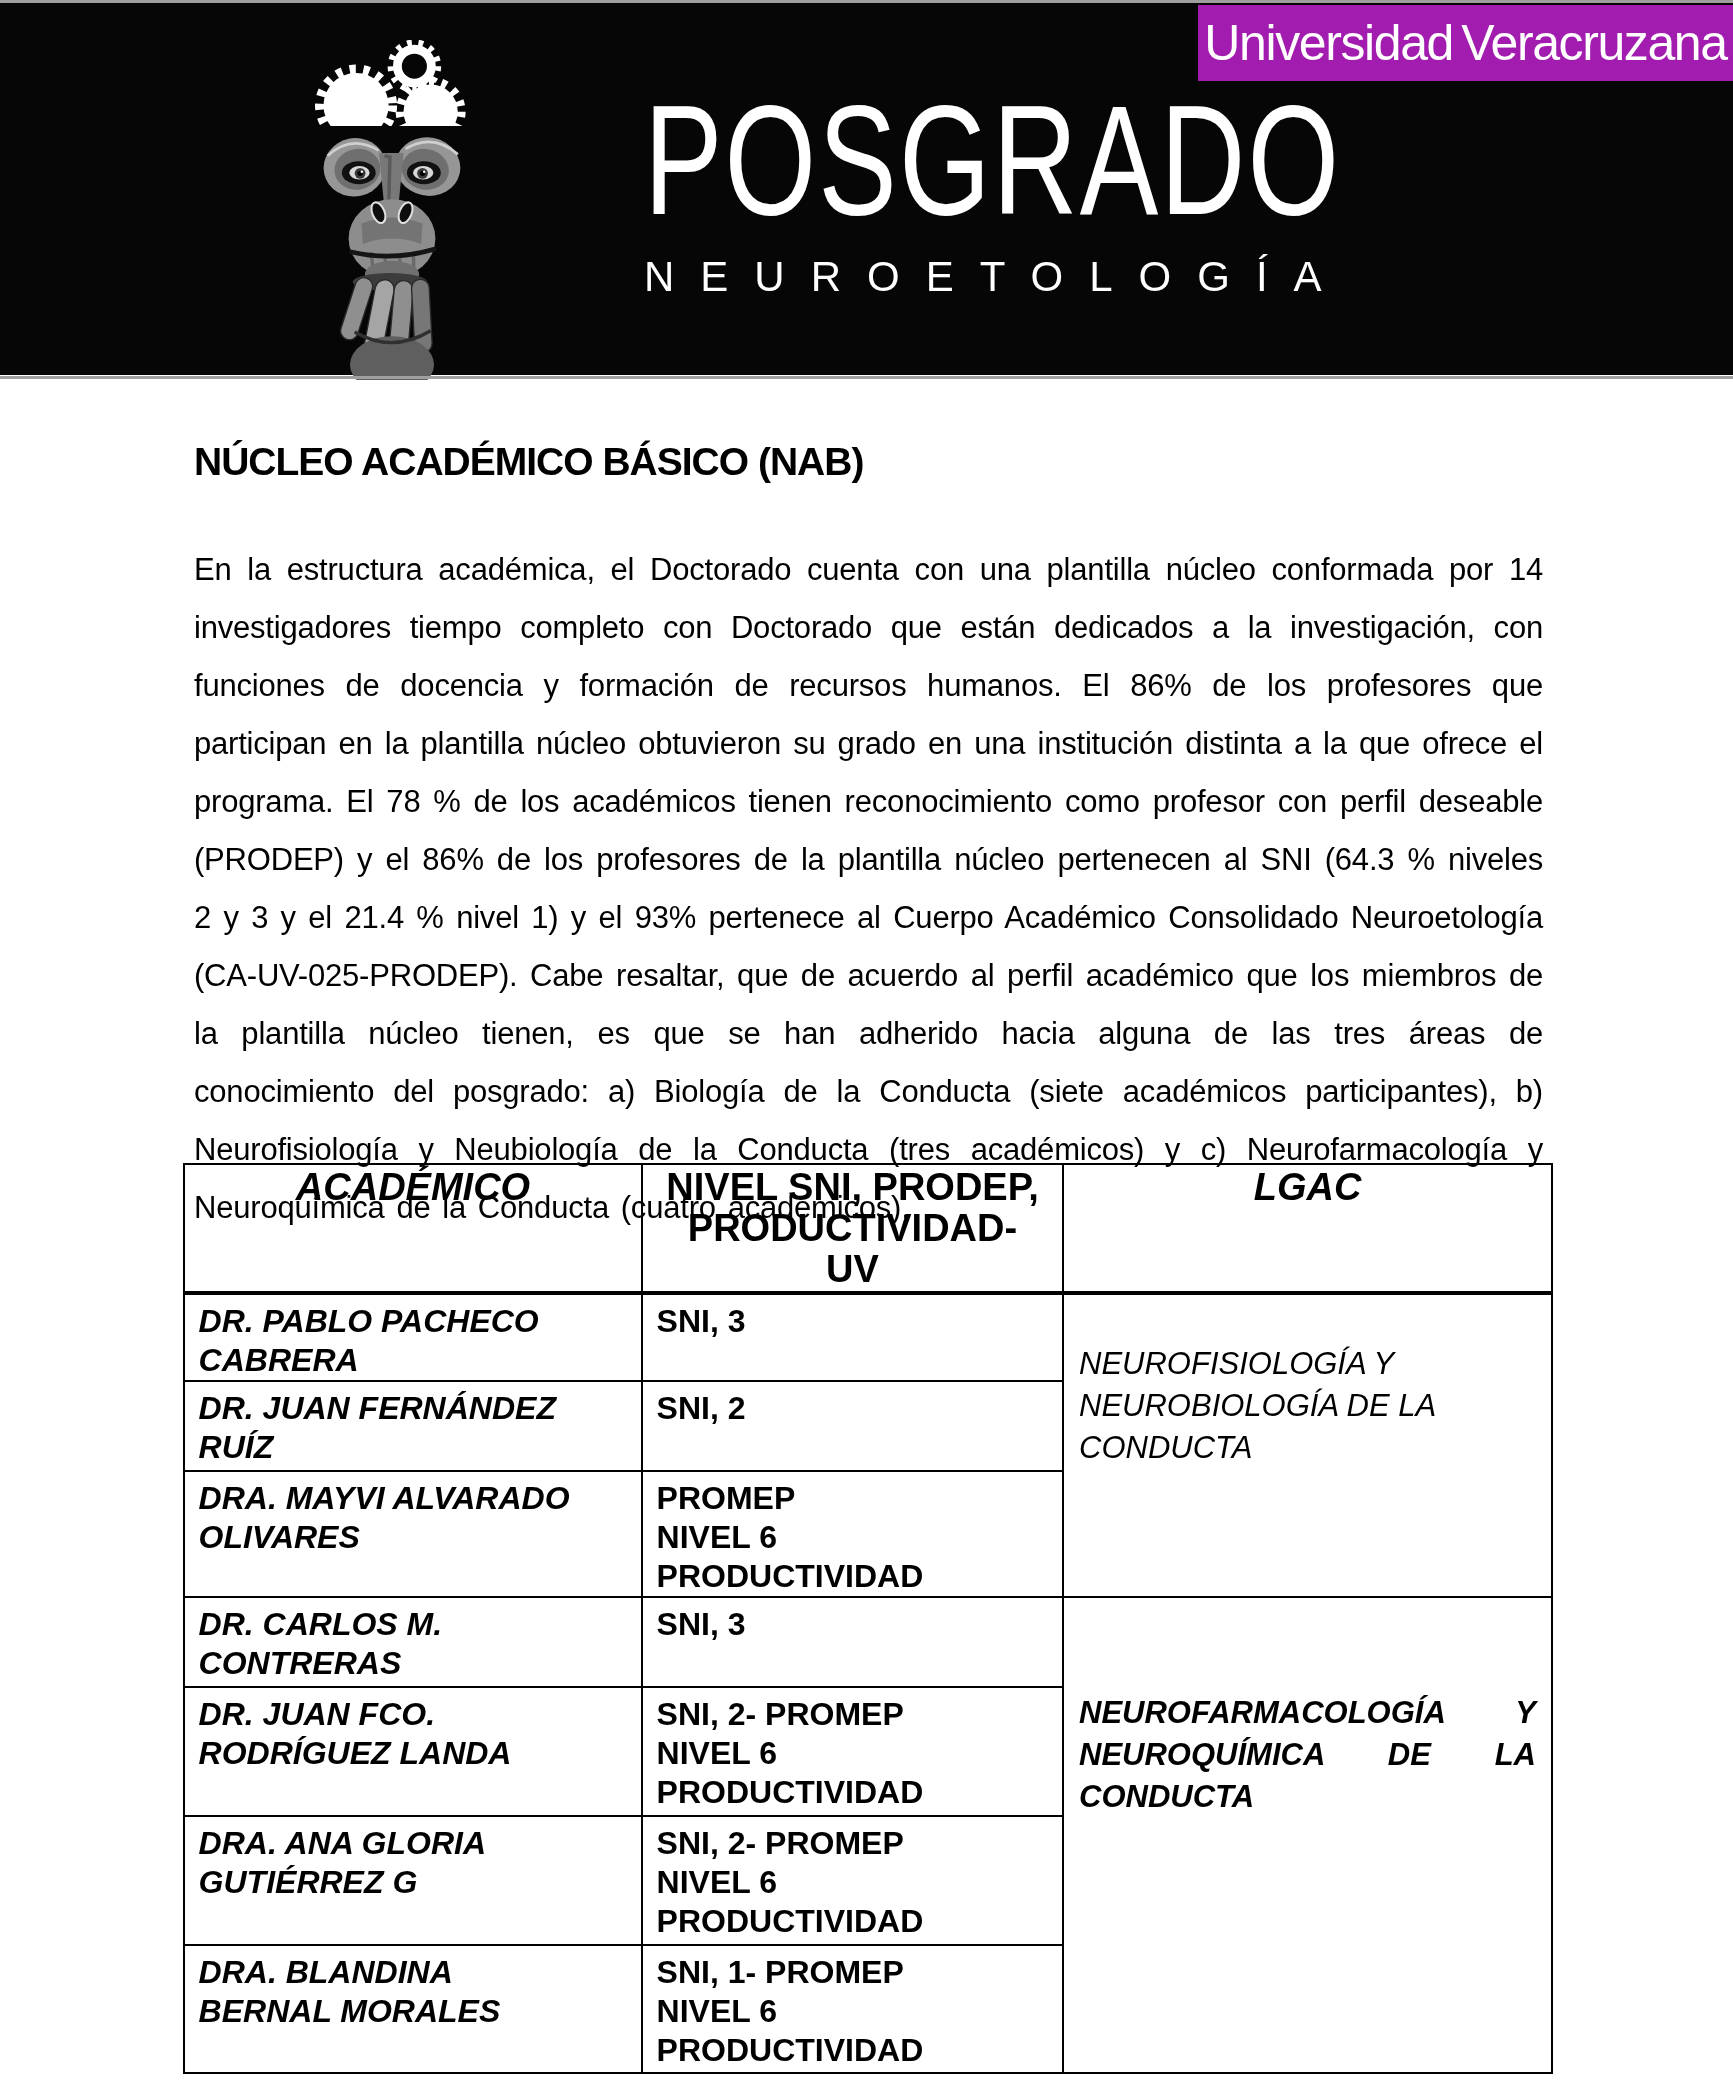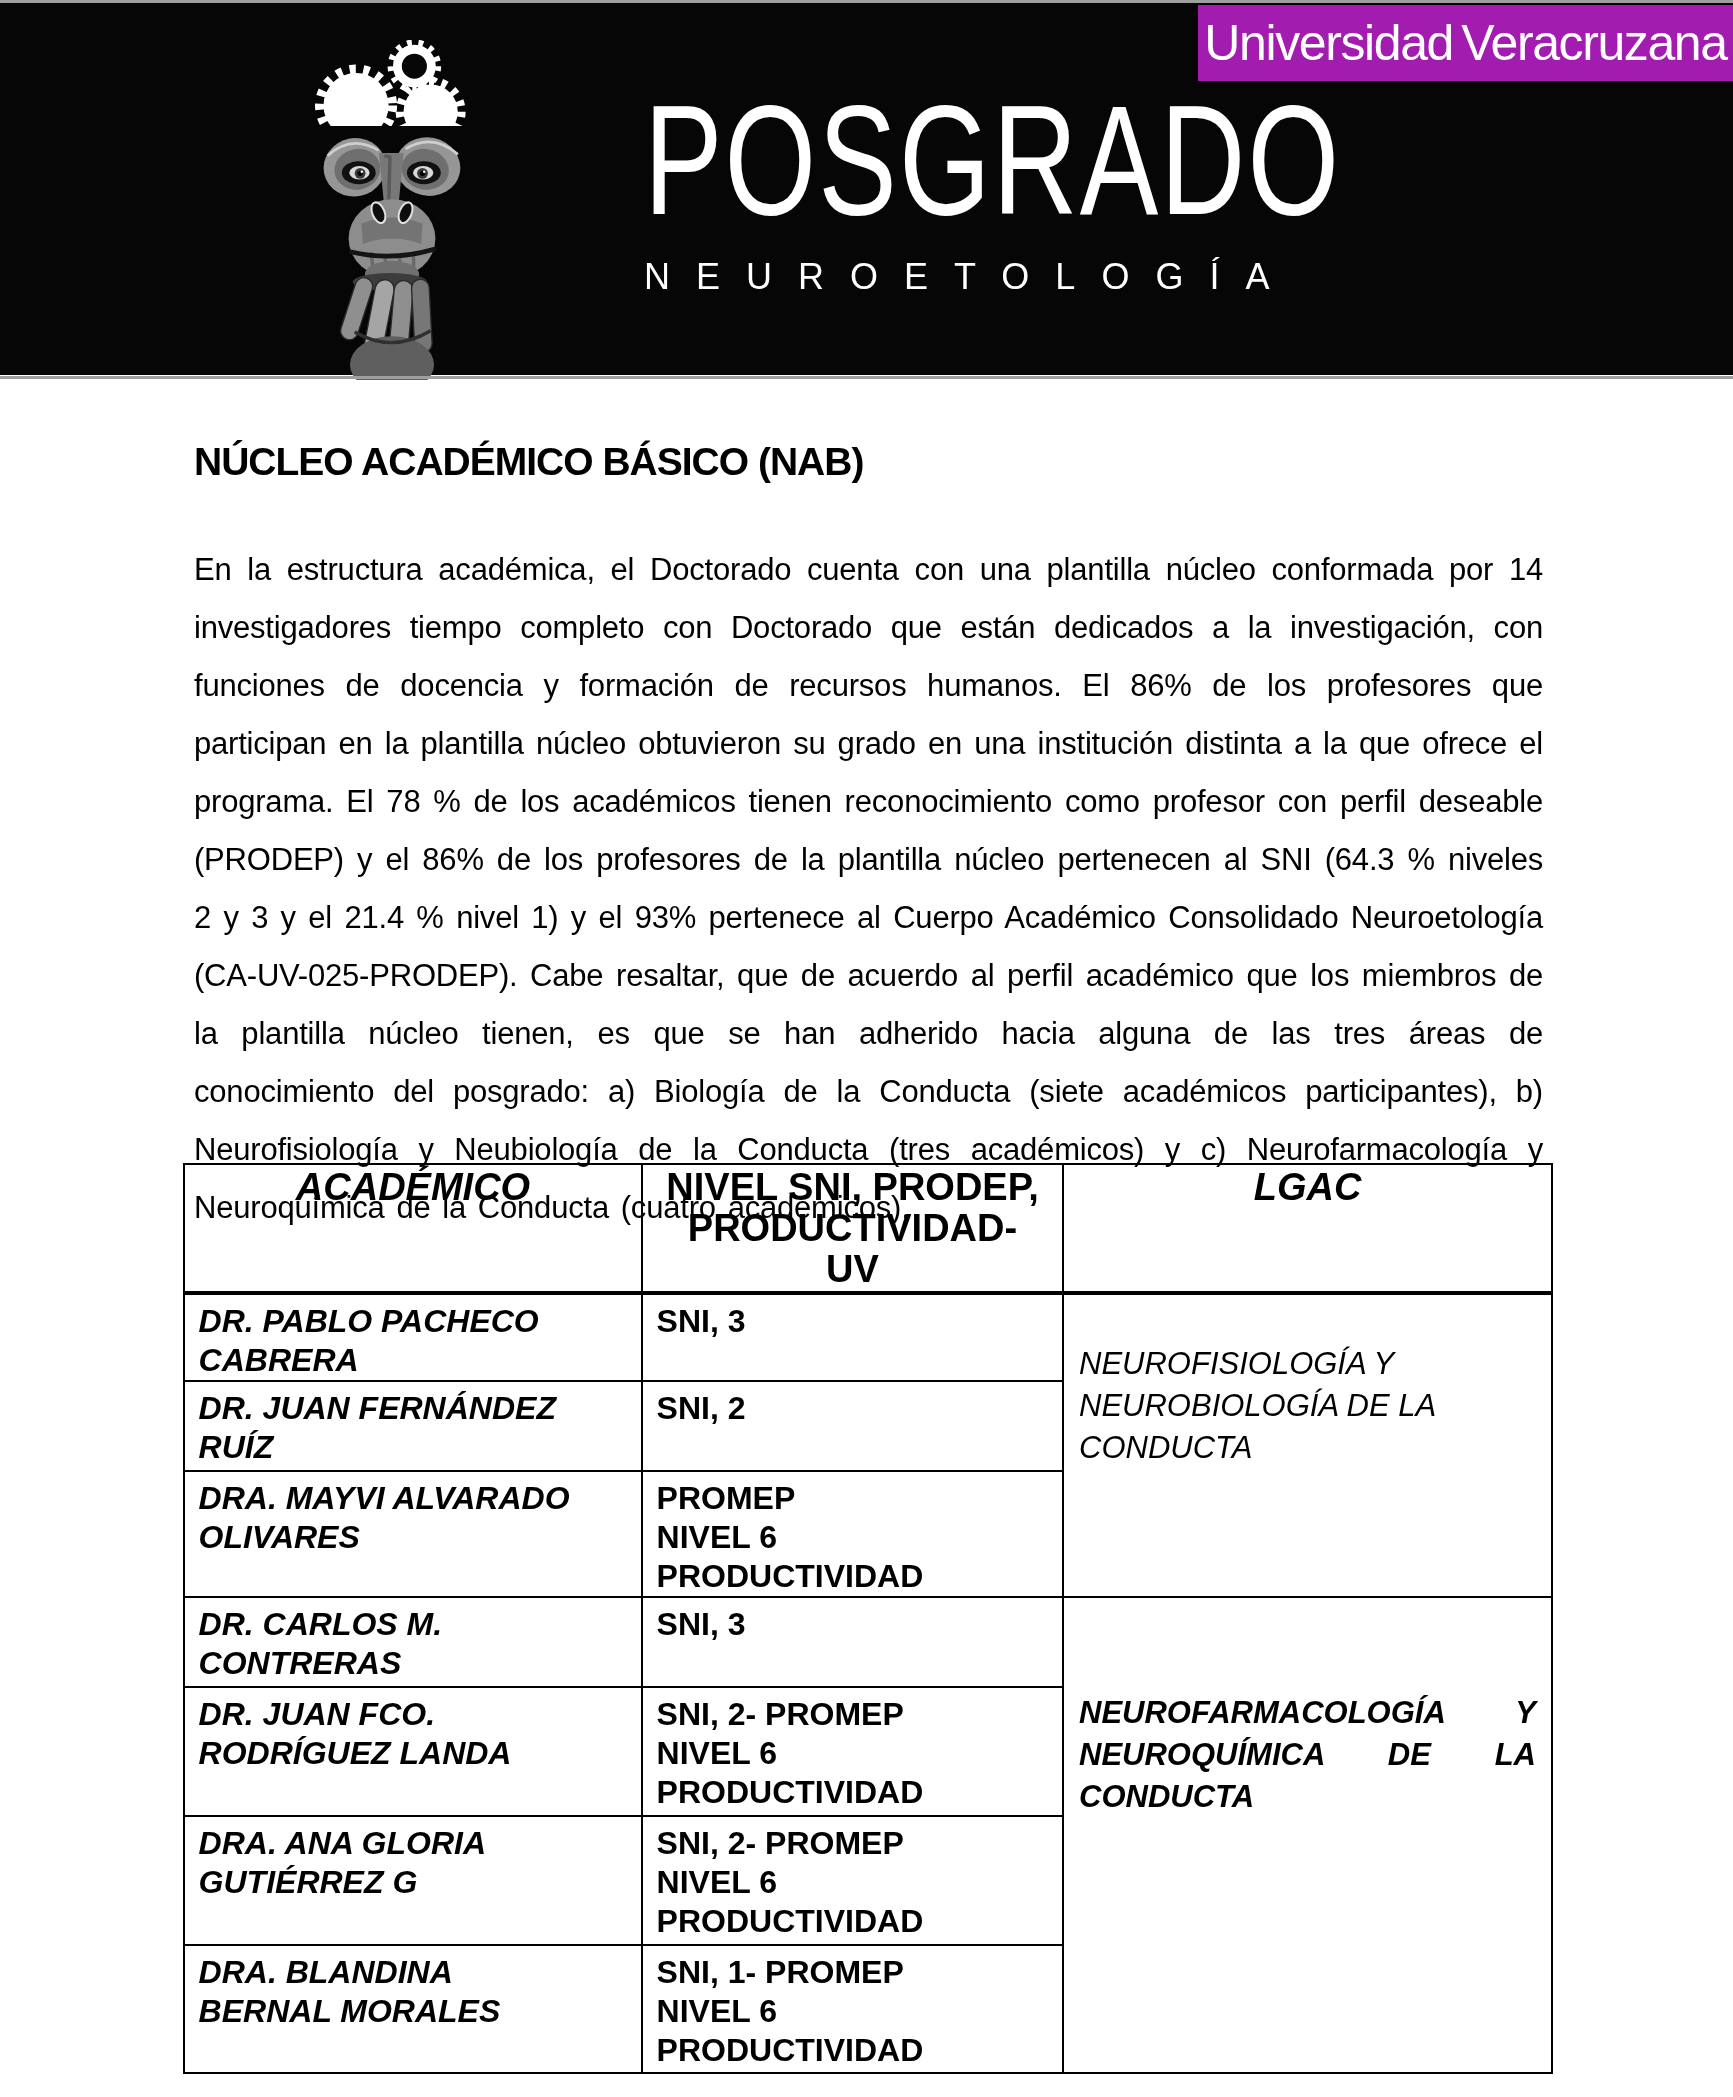--- a/index.html
+++ b/index.html
@@ -17,21 +17,21 @@
   }
   .uv-badge span{
     color:#fff;font-size:50px;font-weight:400;letter-spacing:-1.4px;word-spacing:-4.1px;white-space:nowrap;
   }
   .wordmark{position:absolute;left:644px;top:80px;width:849px;color:#fff;}
   .posgrado{
     font-size:155px;line-height:155px;font-weight:400;letter-spacing:2.7px;white-space:nowrap;
     transform:scale(0.76,1);transform-origin:left top;
   }
   .program{
-    margin-top:17.7px;font-size:36px;line-height:42px;font-weight:300;
+    margin-top:17.7px;font-size:42px;line-height:42px;font-weight:300;
     letter-spacing:26px;white-space:nowrap;
   }
   .ape-wrap{position:absolute;left:314px;top:37px;width:156px;height:340px;}
   
   .heading{
     position:absolute;left:194px;top:440px;width:1352px;
     font-size:39px;font-weight:700;letter-spacing:-1px;
   }
   .para{
     position:absolute;left:194px;top:541px;width:1349px;

